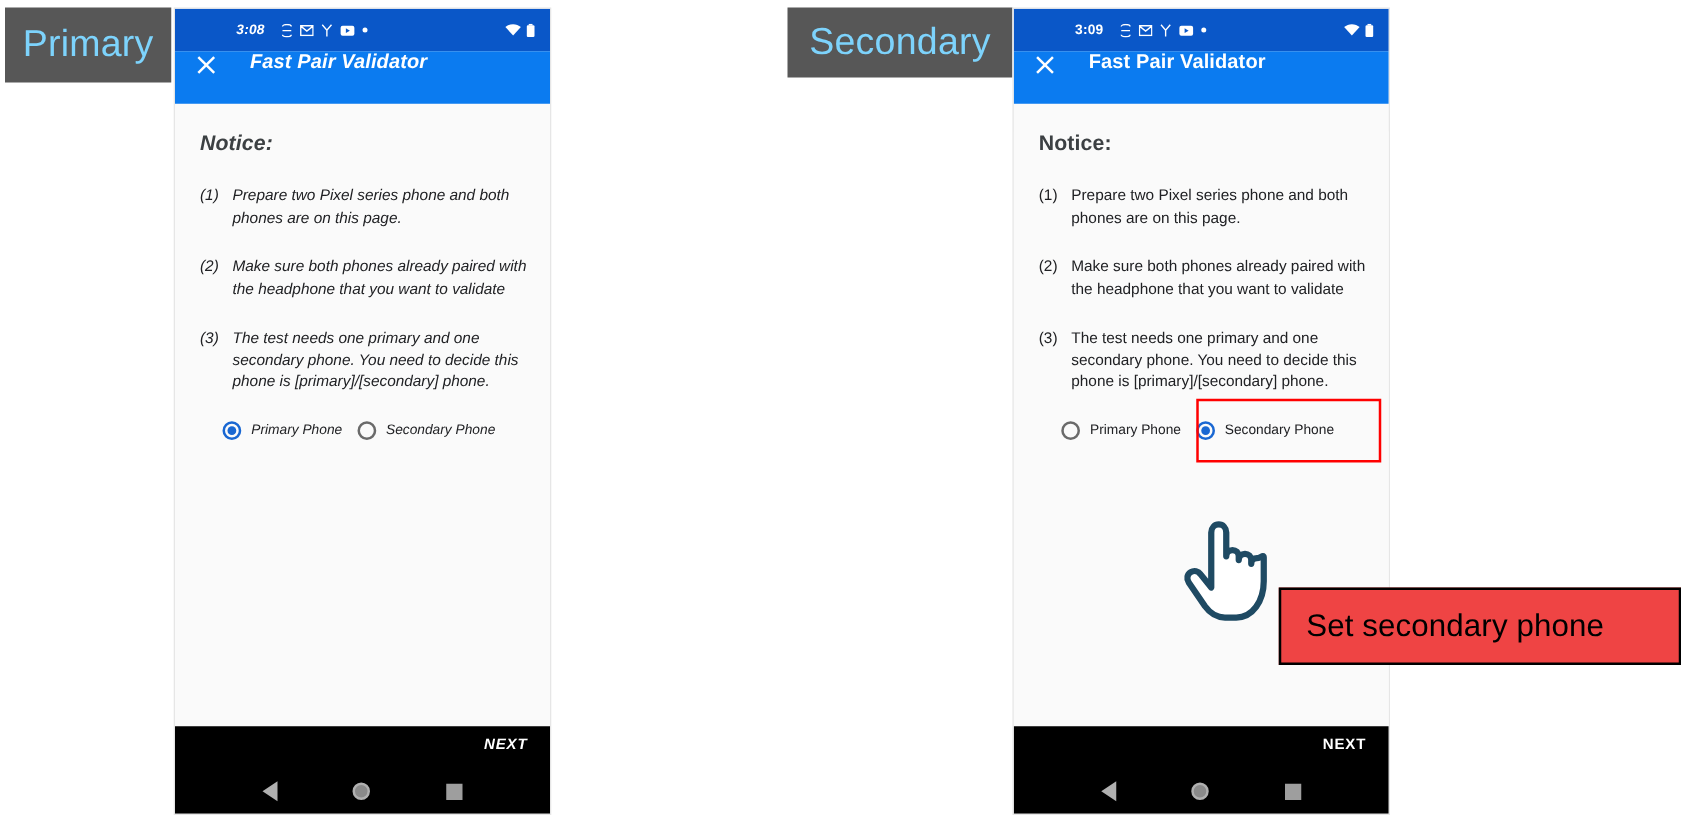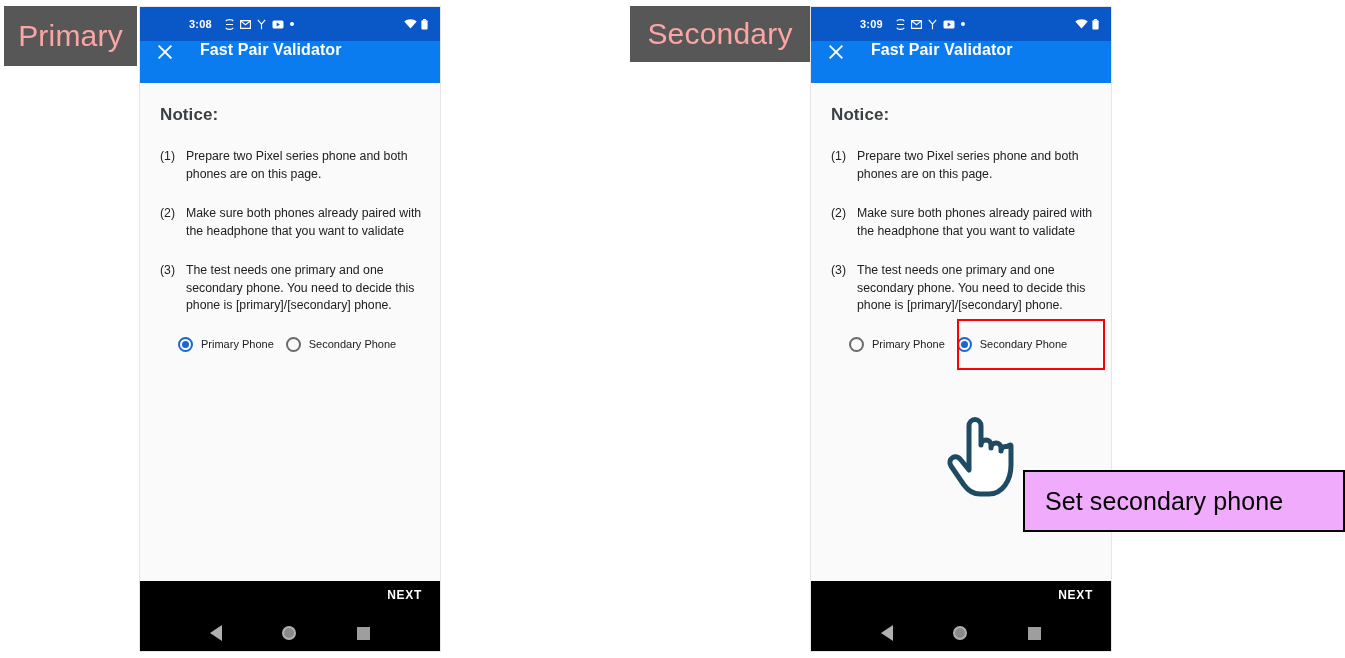--- a/index.html
+++ b/index.html
@@ -13,21 +13,21 @@
     position: relative;
     overflow: hidden;
     font-family: "Liberation Sans", sans-serif;
     -webkit-font-smoothing: antialiased;
   }
 
   
   .role-badge {
     position: absolute;
     background: #575757;
-    color: #fca5a5;
+    color: #7dd3fc;
     font-size: 30px;
     font-family: "Liberation Sans", sans-serif;
     display: flex;
     align-items: center;
     justify-content: center;
     letter-spacing: 0.2px;
   }
   #badge-primary   { left: 4px;   top: 6px; width: 133px; height: 60px; }
   #badge-secondary { left: 630px; top: 6px; width: 180px; height: 56px; }
 
@@ -35,21 +35,21 @@
   .phone {
     position: absolute;
     top: 6px;
     width: 302px;
     height: 646px;
     background: #fafafa;
     overflow: hidden;
     border: 1px solid #e6e6e6;
     box-sizing: border-box;
   }
-  #phone-primary   { left: 139px; }
+  #phone-primary   { left: 139px; font-style: italic; }
   #phone-secondary { left: 810px; }
 
   
   .status-bar {
     height: 34px;
     background: #0a57c8;
     display: flex;
     align-items: center;
     padding: 0 12px 0 49px;
     box-sizing: border-box;
@@ -235,21 +235,21 @@
   #cursor-hand {
     position: absolute;
     left: 944px; top: 416px;
     width: 70px; height: 82px;
     pointer-events: none;
   }
   #callout-box {
     position: absolute;
     left: 1023px; top: 470px;
     width: 322px; height: 62px;
-    background: #f0abfc;
+    background: #ef4444;
     border: 2px solid #000000;
     box-sizing: border-box;
     display: flex;
     align-items: center;
     padding-left: 20px;
   }
   #callout-box .callout-text {
     font-size: 25px;
     color: #000000;
     letter-spacing: 0.1px;

